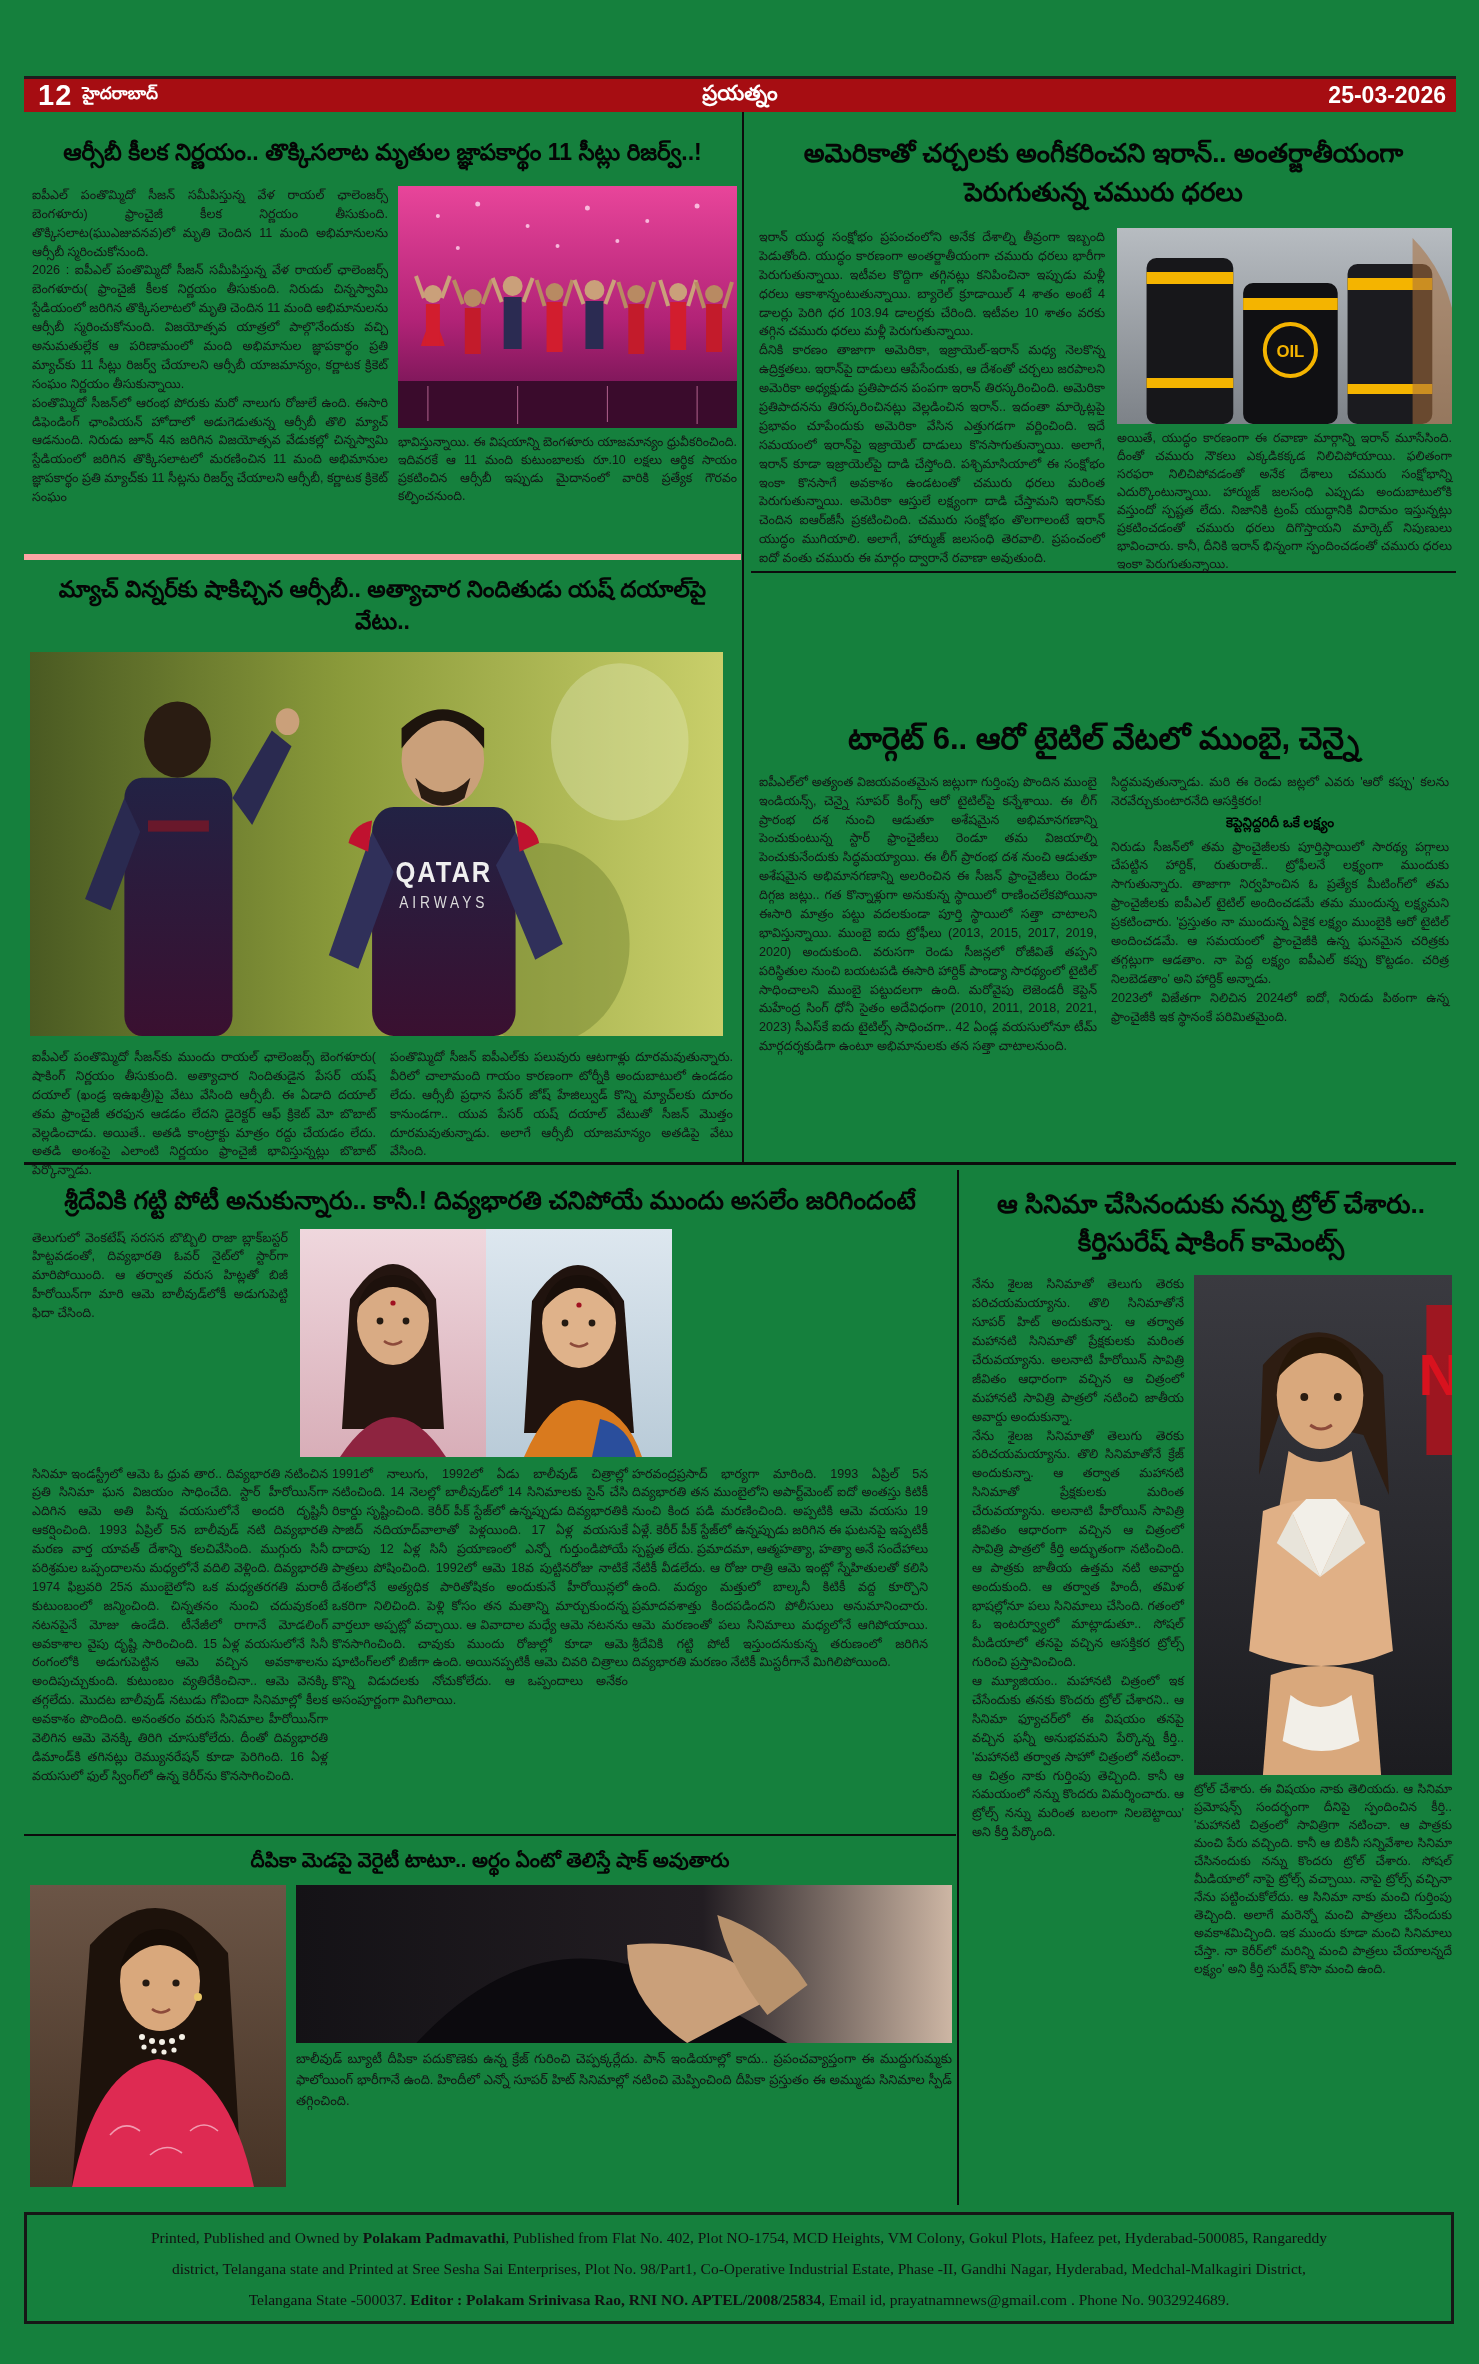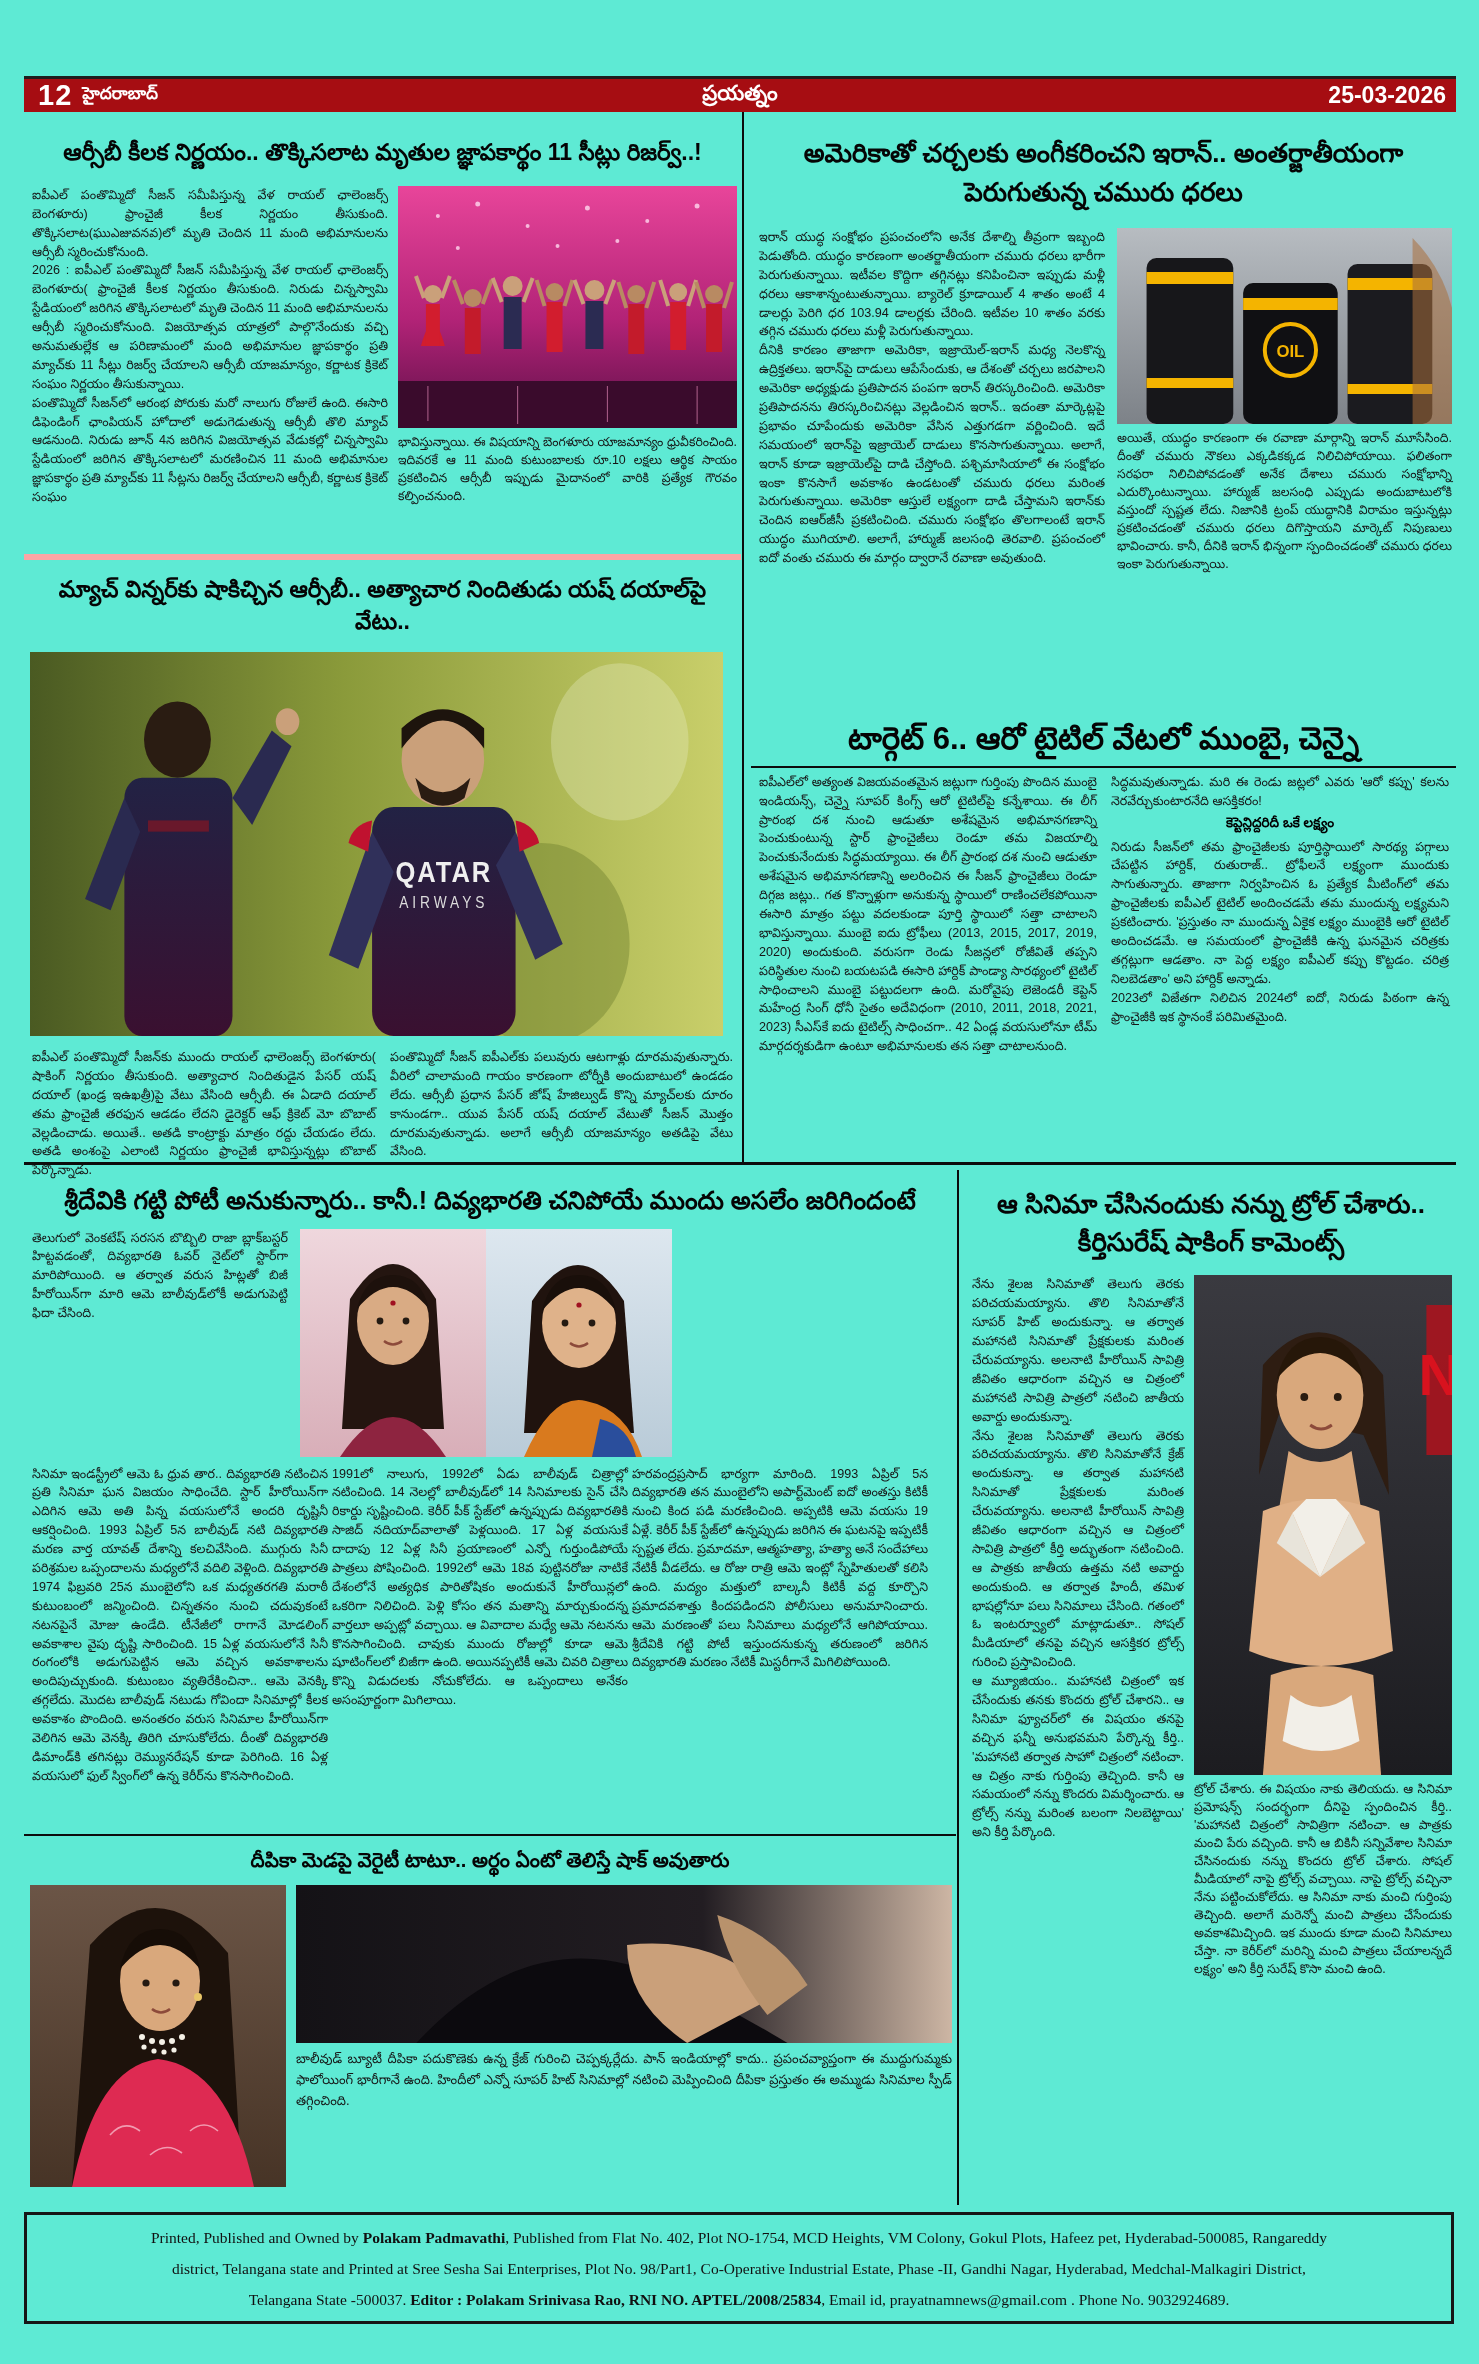--- a/index.html
+++ b/index.html
@@ -1,16 +1,16 @@
 <!DOCTYPE html>
 <html><head>
 <meta charset="utf-8">
 <style>
   html,body{margin:0;padding:0;background:#e9e9e6;}
-  .page{position:relative;width:1479px;height:2364px;background:#5eead4;margin:0 auto;
+  .page{position:relative;width:1479px;height:2364px;background:#15803d;margin:0 auto;
         font-family:"Liberation Sans",sans-serif;overflow:hidden;}
   
   .header-bar{position:absolute;left:24px;top:76px;width:1432px;height:36px;background:#a60d12;
       border-top:3px solid #1d1d1d;display:flex;align-items:center;color:#fff;box-sizing:border-box;}
   .page-num{font-size:29px;font-weight:bold;margin-left:14px;letter-spacing:1px;}
   .city{font-size:17px;font-weight:bold;margin-left:10px;}
   .masthead{position:absolute;left:0;right:0;text-align:center;font-size:21px;font-weight:bold;
       text-shadow:0 0 2px #fff0;}
   .date{margin-left:auto;font-size:23px;font-weight:bold;margin-right:10px;}
   
@@ -21,21 +21,21 @@
   .hrule{background:#0c0c0c;}
   .photo{position:relative;overflow:hidden;background:#888;}
   .caption{font-size:12.4px;line-height:1.45;text-align:justify;color:#151515;margin-top:6px;white-space:pre-line;}
   
   #art-rcb{left:24px;top:112px;width:717px;height:448px;border-bottom:6px solid #fca5a5;}
   #art-rcb .headline{font-size:23px;padding:26px 12px 0;line-height:1.3;}
   .rcb-row{display:flex;gap:10px;padding:18px 4px 0 8px;}
   .rcb-c1{width:356px;}
   .rcb-right{flex:1;}
   #divider-v1{left:742px;top:112px;width:2px;height:1050px;}
-  #art-iran{left:751px;top:112px;width:705px;height:656px;border-bottom:2px solid #0c0c0c;}
+  #art-iran{left:751px;top:112px;width:705px;height:461px;border-bottom:2px solid #0c0c0c;}
   #art-iran .headline{font-size:26px;line-height:1.5;padding:22px 26px 0;}
   .iran-row{display:flex;gap:12px;padding:16px 4px 0 8px;}
   .iran-c1{width:346px;}
   .iran-right{flex:1;}
   #art-target{left:751px;top:704px;width:705px;height:458px;}
   #art-target .headline{font-size:31px;padding:16px 8px 0;line-height:1.25;}
   .target-row{display:flex;gap:14px;padding:14px 6px 0 8px;}
   .target-c{width:338px;}
   .subhead{font-weight:bold;text-align:center;font-size:13.5px;margin:4px 0;color:#000;}
   #divider-hmain{left:24px;top:1162px;width:1432px;height:3px;}

